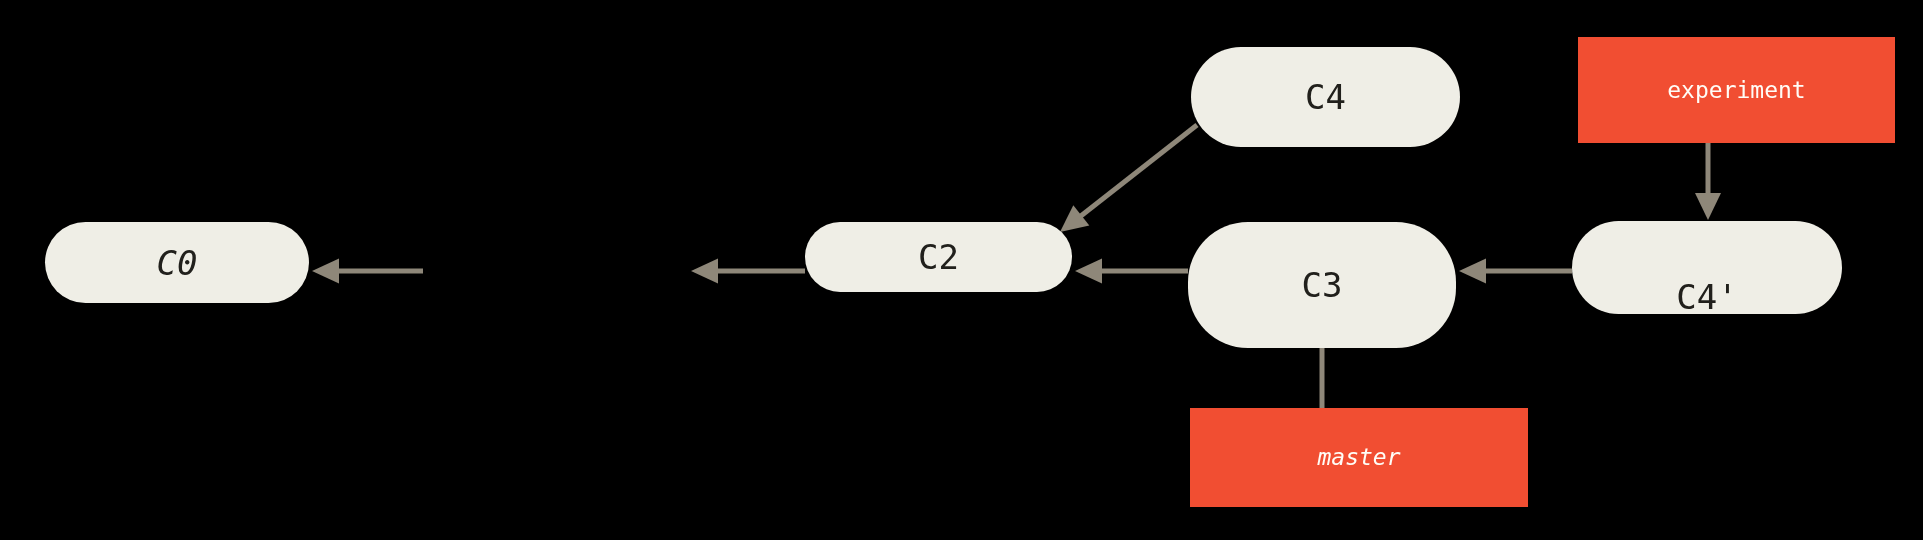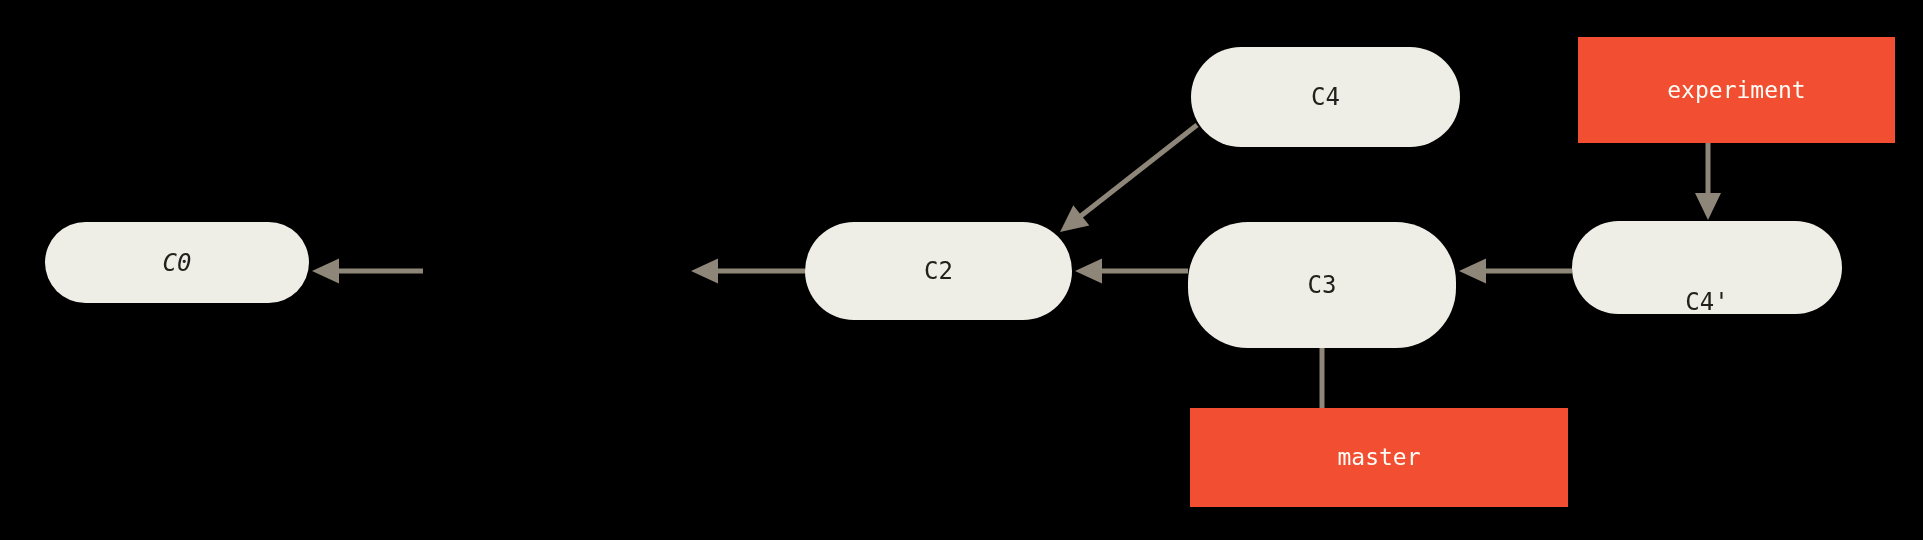--- a/index.html
+++ b/index.html
@@ -42,42 +42,42 @@
     stroke: none;
   }
   .commit-node {
     position: absolute;
     background: var(--node-fill);
     border-radius: 60px;
     display: flex;
     align-items: center;
     justify-content: center;
     color: var(--node-text);
-    font-size: 24px;
+    font-size: 34px;
     line-height: 1;
   }
   .branch-label {
     position: absolute;
     background: var(--branch-fill);
     display: flex;
     align-items: center;
     justify-content: center;
     color: var(--branch-text);
     font-size: 23px;
     line-height: 1;
   }
   
   #node-c0  { left:   45px; top: 222px; width: 264px; height:  81px; font-style: italic; }
   #node-c1  { left:  423px; top: 222px; width: 265px; height:  97px; }
-  #node-c2  { left:  805px; top: 222px; width: 267px; height:  98px; }
+  #node-c2  { left:  805px; top: 222px; width: 267px; height:  70px; }
   #node-c3  { left: 1188px; top: 222px; width: 268px; height:  126px; }
   #node-c4  { left: 1191px; top:  47px; width: 269px; height: 100px; }
   #node-c4p { left: 1572px; top: 221px; width: 270px; height:  93px; align-items: flex-end; }
   #branch-experiment { left: 1578px; top:  37px; width: 317px; height: 106px; }
-  #branch-master     { left: 1190px; top: 408px; width: 378px; height:  99px; }
+  #branch-master     { left: 1190px; top: 408px; width: 338px; height:  99px; font-style: italic; }
 </style>
 </head>
 <body>
 
 <div class="canvas">
 
   <svg class="edges-layer" viewBox="0 0 1923 540" xmlns="http://www.w3.org/2000/svg">
 
     <g>
       <line class="edge-line" x1="423" y1="271" x2="339" y2="271"></line>

